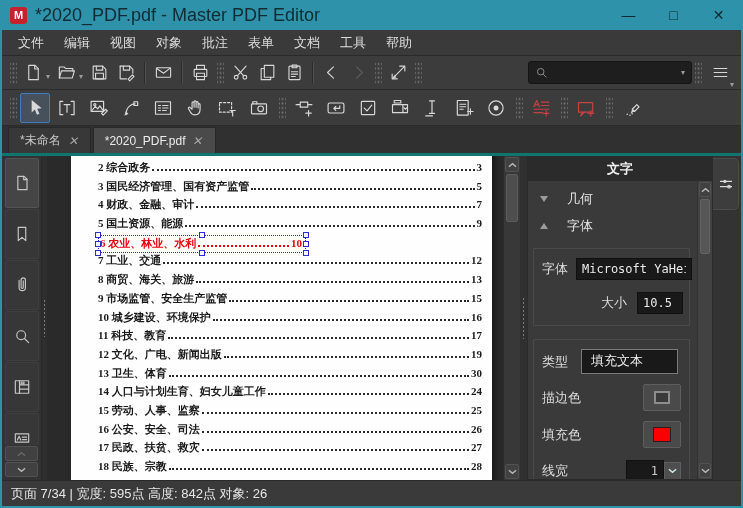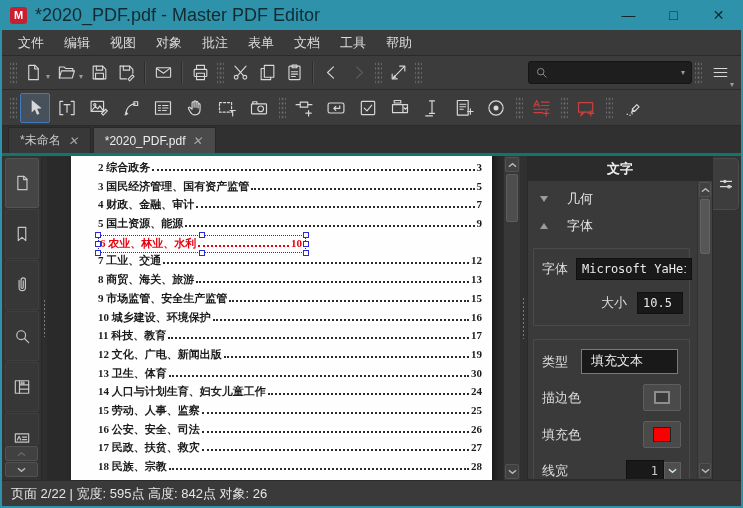--- a/index.html
+++ b/index.html
@@ -664,16 +664,16 @@
         <svg viewBox="0 0 24 24">
           <path d="M4 8.5h16M4 15.5h16"></path>
           <circle cx="10.5" cy="8.5" r="2.2" fill="currentColor" stroke="none"></circle>
           <circle cx="16" cy="15.5" r="1.8"></circle>
         </svg>
       </div>
     </div>
   </div>
 
   <div class="statusbar">
-    <span>页面 2/22 | 宽度: 595点 高度: 842点 对象: 26</span>
+    <span>页面 7/34 | 宽度: 595点 高度: 842点 对象: 26</span>
   </div>
 
 </div>
 
 </body></html>

